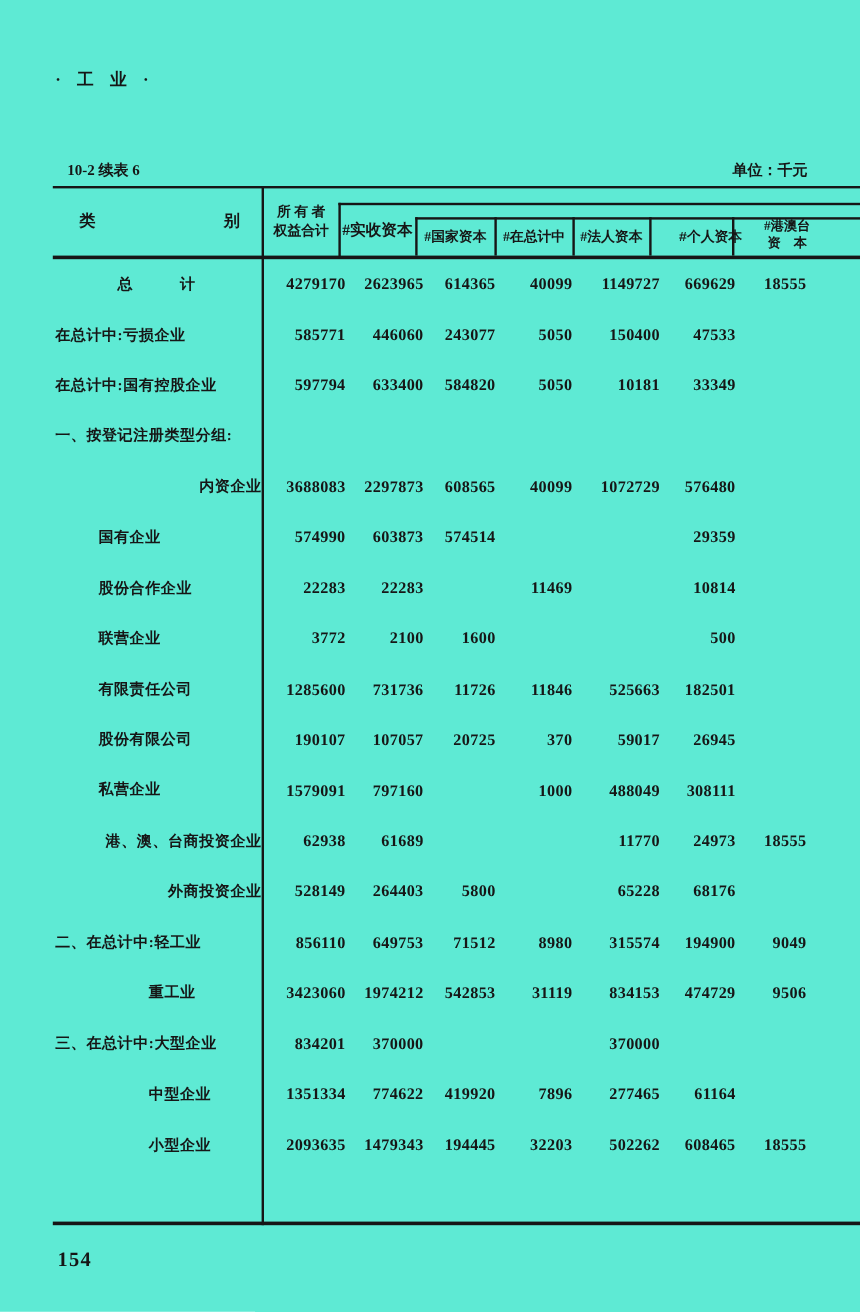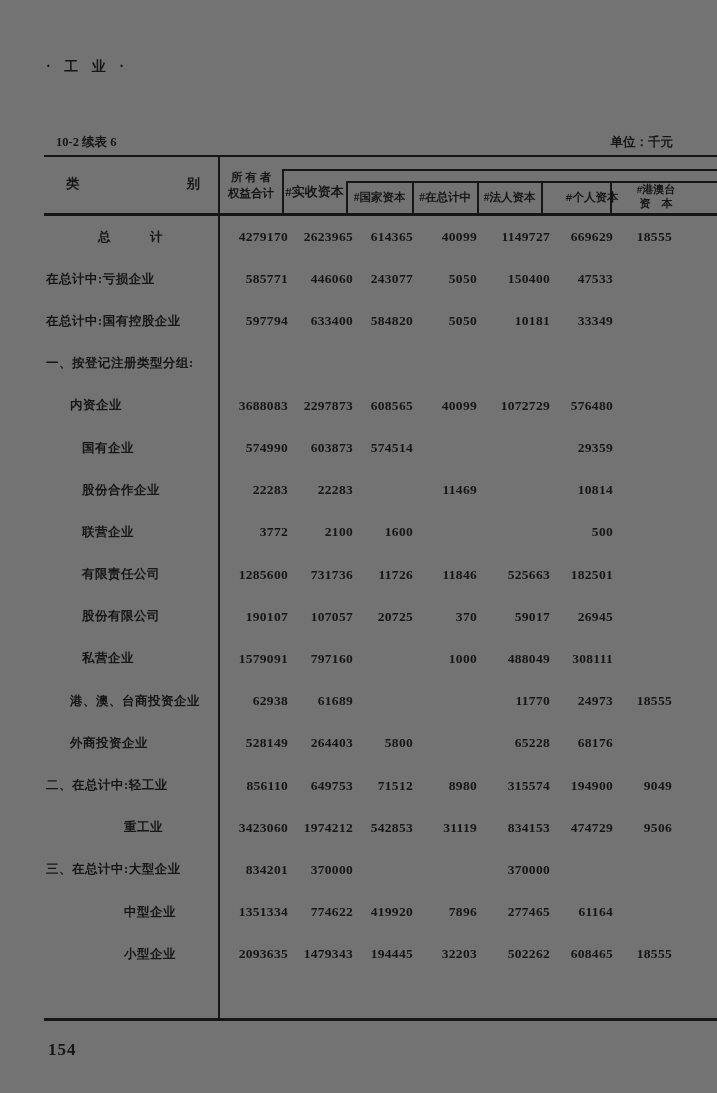--- a/index.html
+++ b/index.html
@@ -1,19 +1,19 @@
 <!DOCTYPE html>
 <html><head>
 <meta charset="utf-8">
 <style>
   html,body{margin:0;padding:0;}
   .page{
     position:relative;
     width:717px;height:1093px;
-    background:#737373;
+    background:#5eead4;
     color:#161616;
     font-family:"Liberation Serif","DejaVu Serif",serif;
     overflow:hidden;
   }
   .cjk{font-family:"Liberation Serif","DejaVu Serif",serif;font-weight:700;}
   
   .corner-title{position:absolute;left:46px;top:58px;font-size:14px;font-weight:700;letter-spacing:5px;white-space:nowrap;}
   .table-no{position:absolute;left:56px;top:134px;font-size:12.5px;font-weight:700;white-space:nowrap;}
   .unit-label{position:absolute;right:44px;top:134px;font-size:12.5px;font-weight:700;white-space:nowrap;}
   .page-num{position:absolute;left:48px;top:1040px;font-size:17px;font-weight:600;letter-spacing:1px;}
@@ -36,21 +36,21 @@
   .sub-cell{top:182px;height:30px;font-size:11.5px;}
   .state-cell{left:348px;width:63px;}
   .collective-cell{left:414px;width:62px;}
   .legal-cell{left:479px;width:61px;}
   .personal-cell{left:559px;width:66px;font-family:Liberation Mono, monospace;}
   .hmt-cell{left:612px;width:88px;flex-direction:column;font-size:11px;line-height:13.5px;height:31px;top:181px;}
   
   .tbody{position:absolute;left:44px;top:216px;width:673px;height:802px;display:flex;flex-direction:column;}
   .row{display:flex;align-items:center;height:42.2px;flex:0 0 auto;}
   .row-label{width:174px;font-size:12.5px;font-weight:700;white-space:nowrap;box-sizing:border-box;letter-spacing:0.5px;}
-  .ind-0{padding-left:2px;} .ind-1{padding-left:26px;} .ind-2{padding-left:38px;} .ind-3{padding-left:80px;} .ind-4{padding-left:54px;}
+  .ind-0{padding-left:2px;} .ind-1{padding-left:26px;text-align:right;} .ind-2{padding-left:38px;} .ind-3{padding-left:80px;} .ind-4{padding-left:54px;}
   .cell{font-family:"Liberation Serif","DejaVu Serif",serif;font-size:13.5px;font-weight:600;text-align:right;box-sizing:border-box;padding-right:2px;letter-spacing:0.3px;white-space:nowrap;}
   .c0{width:72px;} .c1{width:65px;} .c2{width:60px;} .c3{width:64px;} .c4{width:73px;} .c5{width:63px;font-family:Liberation Serif, serif;} .c6{width:102px;padding-right:45px;}
 </style>
 </head>
 <body>
 
 <div class="page">
 
   <div class="corner-title cjk">· 工  业 ·</div>
 

